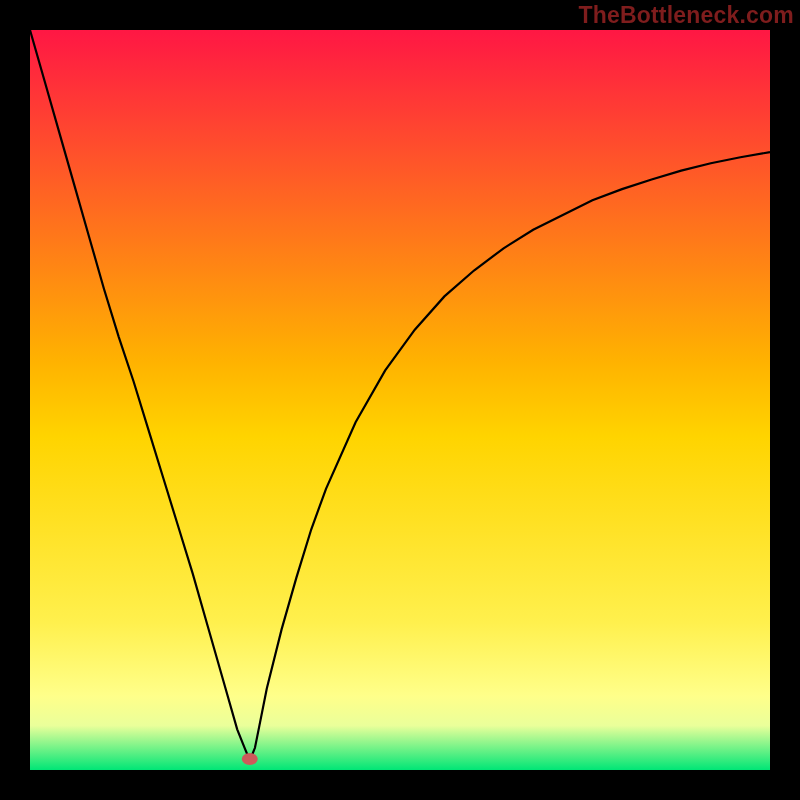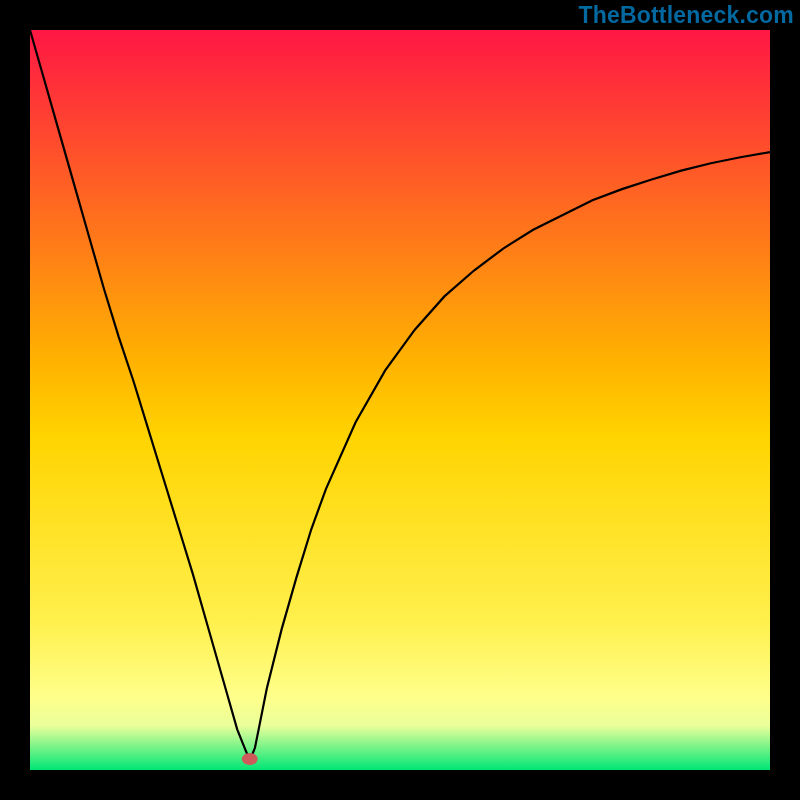--- a/index.html
+++ b/index.html
@@ -20,21 +20,21 @@
     left: 0;
     top: 0;
   }
   .watermark {
     position: absolute;
     top: 2px;
     right: 6px;
     font-family: Arial, Helvetica, sans-serif;
     font-size: 23px;
     font-weight: bold;
-    color: #0369a1;
+    color: #7f1d1d;
     letter-spacing: 0.2px;
   }
 </style>
 </head>
 <body>
 
 <div class="wrap">
   <svg class="chart" width="800" height="800" viewBox="0 0 800 800" xmlns="http://www.w3.org/2000/svg">
     <defs>
       <linearGradient id="bg" x1="0" y1="0" x2="0" y2="1">

